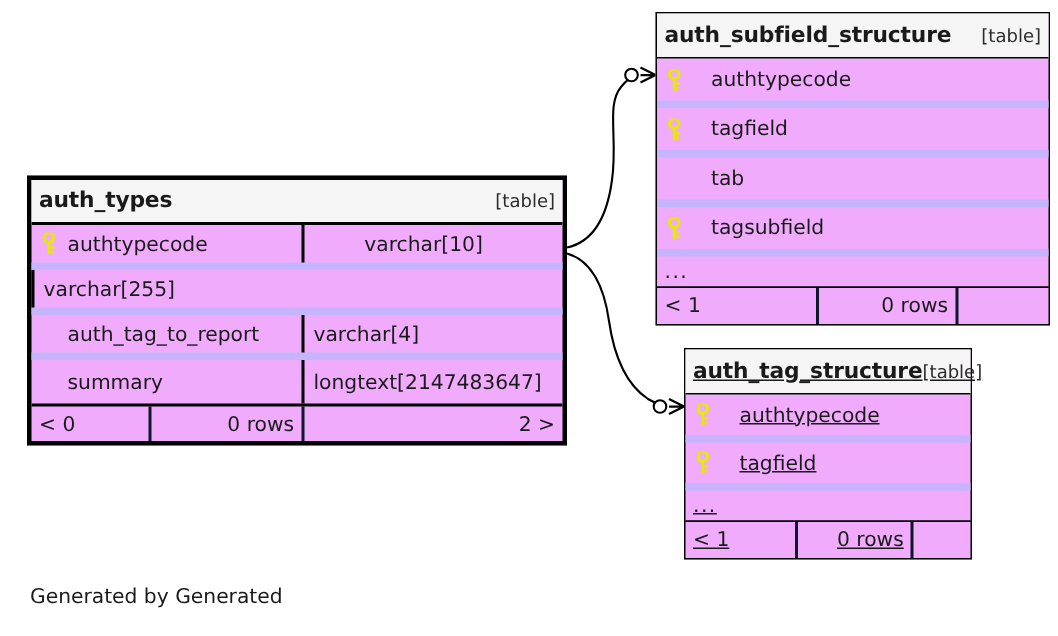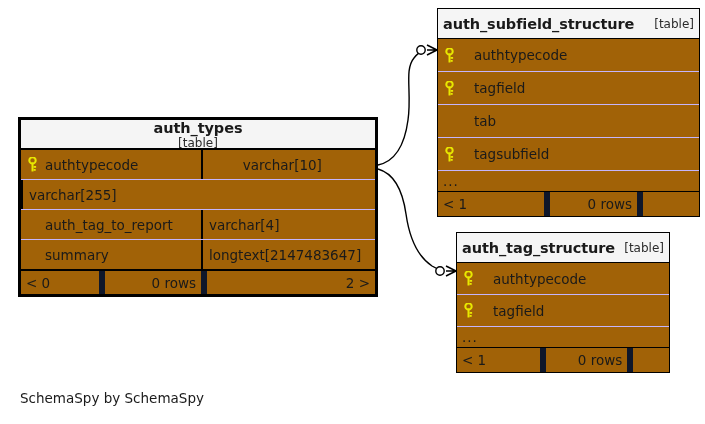--- a/index.html
+++ b/index.html
@@ -27,58 +27,57 @@
     position: absolute;
     left: 0;
     top: 0;
     width: 705px;
     height: 424px;
     pointer-events: none;
   }
 
   .er-table {
     position: absolute;
-    background: #a16207;
+    background: #f0abfc;
     box-sizing: border-box;
     border: 1px solid #000000;
   }
   .er-table.primary {
     border-width: 3px;
   }
 
   .tbl-header {
     background: #f5f5f5;
     border-bottom: 1px solid #000000;
     display: flex;
     align-items: center;
     justify-content: space-between;
     padding: 0 5px;
     box-sizing: border-box;
     height: 30px;
   }
   .primary .tbl-header {
     border-bottom-width: 2px;
-    flex-direction: column;
   }
   .tbl-name {
     font-weight: bold;
     font-size: 14.5px;
     letter-spacing: -0.1px;
     white-space: nowrap;
   }
   .tbl-kind {
     font-size: 12px;
     color: #2b2b2b;
     white-space: nowrap;
   }
 
   .tbl-row {
     display: flex;
     align-items: stretch;
-    border-bottom: 1px solid #c4b5fd;
+    border-bottom: 5px solid #c4b5fd;
     box-sizing: border-box;
     height: 30px;
   }
   .tbl-row.last-col-row {
     border-bottom-width: 1px;
   }
   .col-name {
     display: flex;
     align-items: center;
     box-sizing: border-box;
@@ -138,21 +137,21 @@
   }
   .foot-cell {
     display: flex;
     align-items: center;
     box-sizing: border-box;
     font-size: 13.5px;
     padding: 0 5px;
     white-space: nowrap;
   }
   .foot-cell + .foot-cell {
-    border-left: 6px solid #0f172a;
+    border-left: 2px solid #0f172a;
     padding-left: 20px;
   }
   .foot-left { justify-content: flex-start; }
   .foot-mid  { justify-content: flex-end; }
   .foot-right{ justify-content: flex-end; }
 
   .footnote {
     position: absolute;
     left: 20px;
     top: 390px;
@@ -291,21 +290,21 @@
 
     <div class="ellipsis-row">...</div>
 
     <div class="tbl-footer">
       <div class="foot-cell foot-left" style="width:106px;">&lt; 1</div>
       <div class="foot-cell foot-mid" style="width:93px;">0 rows</div>
       <div class="foot-cell foot-right" style="width:62px;"></div>
     </div>
   </div>
 
-  <div class="er-table" style="left:456px; top:232px; width:214px;">
+  <div class="er-table" style="left:456px; top:232px; width:192px;text-decoration:underline;">
     <div class="tbl-header">
       <span class="tbl-name">auth_tag_structure</span>
       <span class="tbl-kind">[table]</span>
     </div>
 
     <div class="tbl-row" style="height:32px;">
       <div class="col-name indent" style="width:100%;">
         <span class="key-slot">
           <svg width="9" height="15" viewBox="0 0 9 15">
             <circle cx="4.5" cy="3.4" r="3.2" fill="none" stroke="#e8e800" stroke-width="2"></circle>
@@ -334,15 +333,15 @@
 
     <div class="ellipsis-row">...</div>
 
     <div class="tbl-footer">
       <div class="foot-cell foot-left" style="width:85px;">&lt; 1</div>
       <div class="foot-cell foot-mid" style="width:88px;">0 rows</div>
       <div class="foot-cell foot-right" style="width:42px;"></div>
     </div>
   </div>
 
-  <div class="footnote">SchemaSpy by SchemaSpy</div>
+  <div class="footnote">Generated by Generated</div>
 
 </div>
 
 </body></html>

